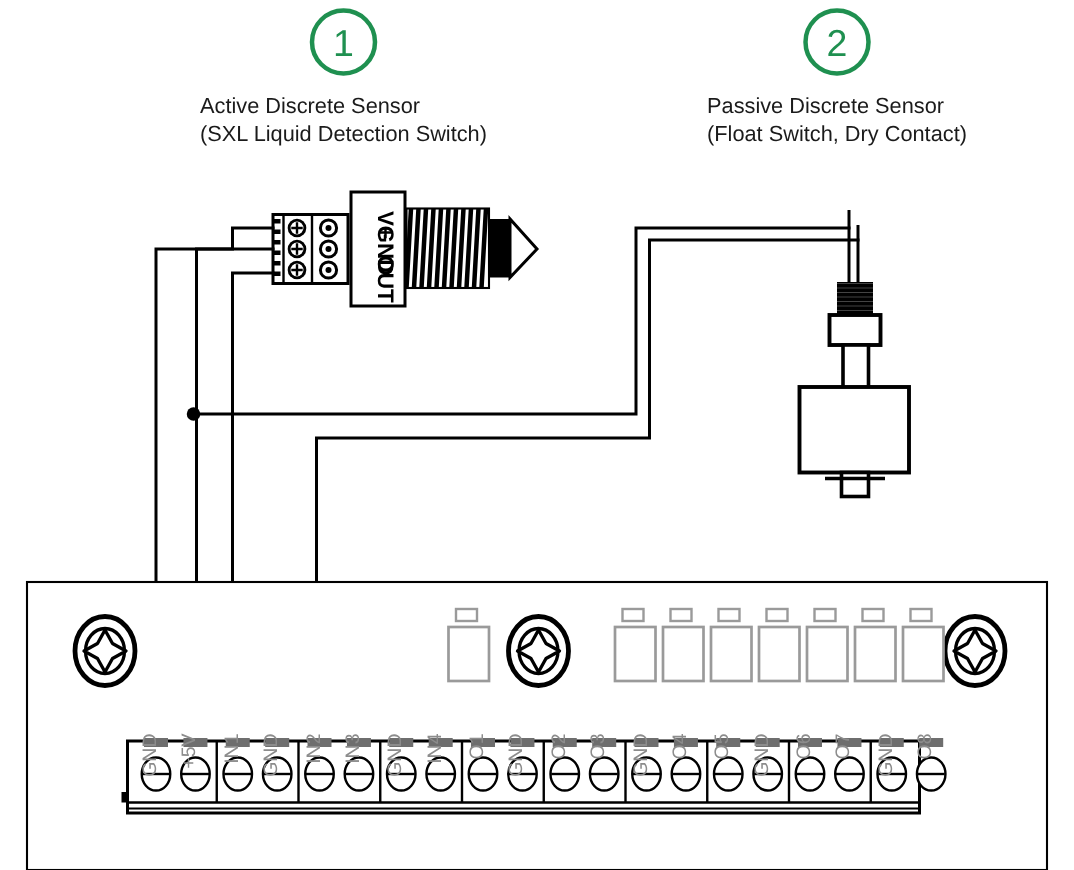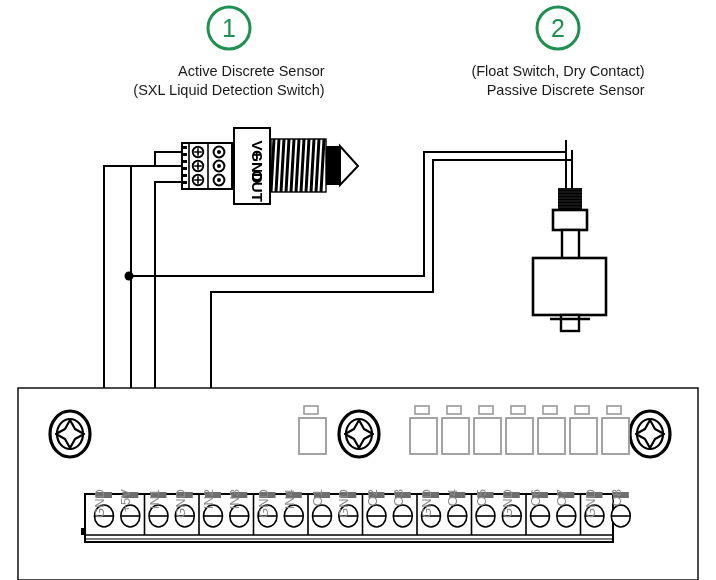--- a/index.html
+++ b/index.html
@@ -2,39 +2,39 @@
 <html><head>
 <meta charset="utf-8">
 <style>
   html,body{margin:0;padding:0;background:#fff;}
   body{width:716px;height:580px;position:relative;overflow:hidden;
        font-family:"Liberation Sans",sans-serif;color:#1b1b1b;}
   .stage{position:absolute;left:0;top:0;width:716px;height:580px;}
   svg{position:absolute;left:0;top:0;}
 
   .callout-num{font-size:25px;fill:#1f9050;font-family:"Liberation Sans",sans-serif;}
-  .callout-title{position:absolute;text-align:right;font-size:14.5px;
+  .callout-title{position:absolute;text-align:left;font-size:14.5px;
      line-height:19px;color:#1b1b1b;white-space:nowrap;}
   .term-label{font-size:13px;fill:#8c8c8c;font-family:"Liberation Sans",sans-serif;}
   .sensor-pin{font-size:15px;font-weight:bold;fill:#000;
      font-family:"Liberation Sans",sans-serif;}
 </style>
 </head>
 <body>
 
 <div class="stage">
 
   <div class="callout-title" style="left:229px;top:62px;transform:translateX(-50%);">
     <div>Active Discrete Sensor</div>
     <div>(SXL Liquid Detection Switch)</div>
   </div>
 
   <div class="callout-title" style="left:558px;top:62px;transform:translateX(-50%);">
+    <div>Passive Discrete Sensor</div>
     <div>(Float Switch, Dry Contact)</div>
-    <div>Passive Discrete Sensor</div>
   </div>
 
   <svg width="716" height="580" viewBox="0 0 716 580">
 
     <g>
       <circle cx="229" cy="28" r="21" fill="none" stroke="#1f9050" stroke-width="3"></circle>
       <text class="callout-num" x="229" y="37" text-anchor="middle">1</text>
     </g>
     <g>
       <circle cx="558" cy="28" r="21" fill="none" stroke="#1f9050" stroke-width="3"></circle>

